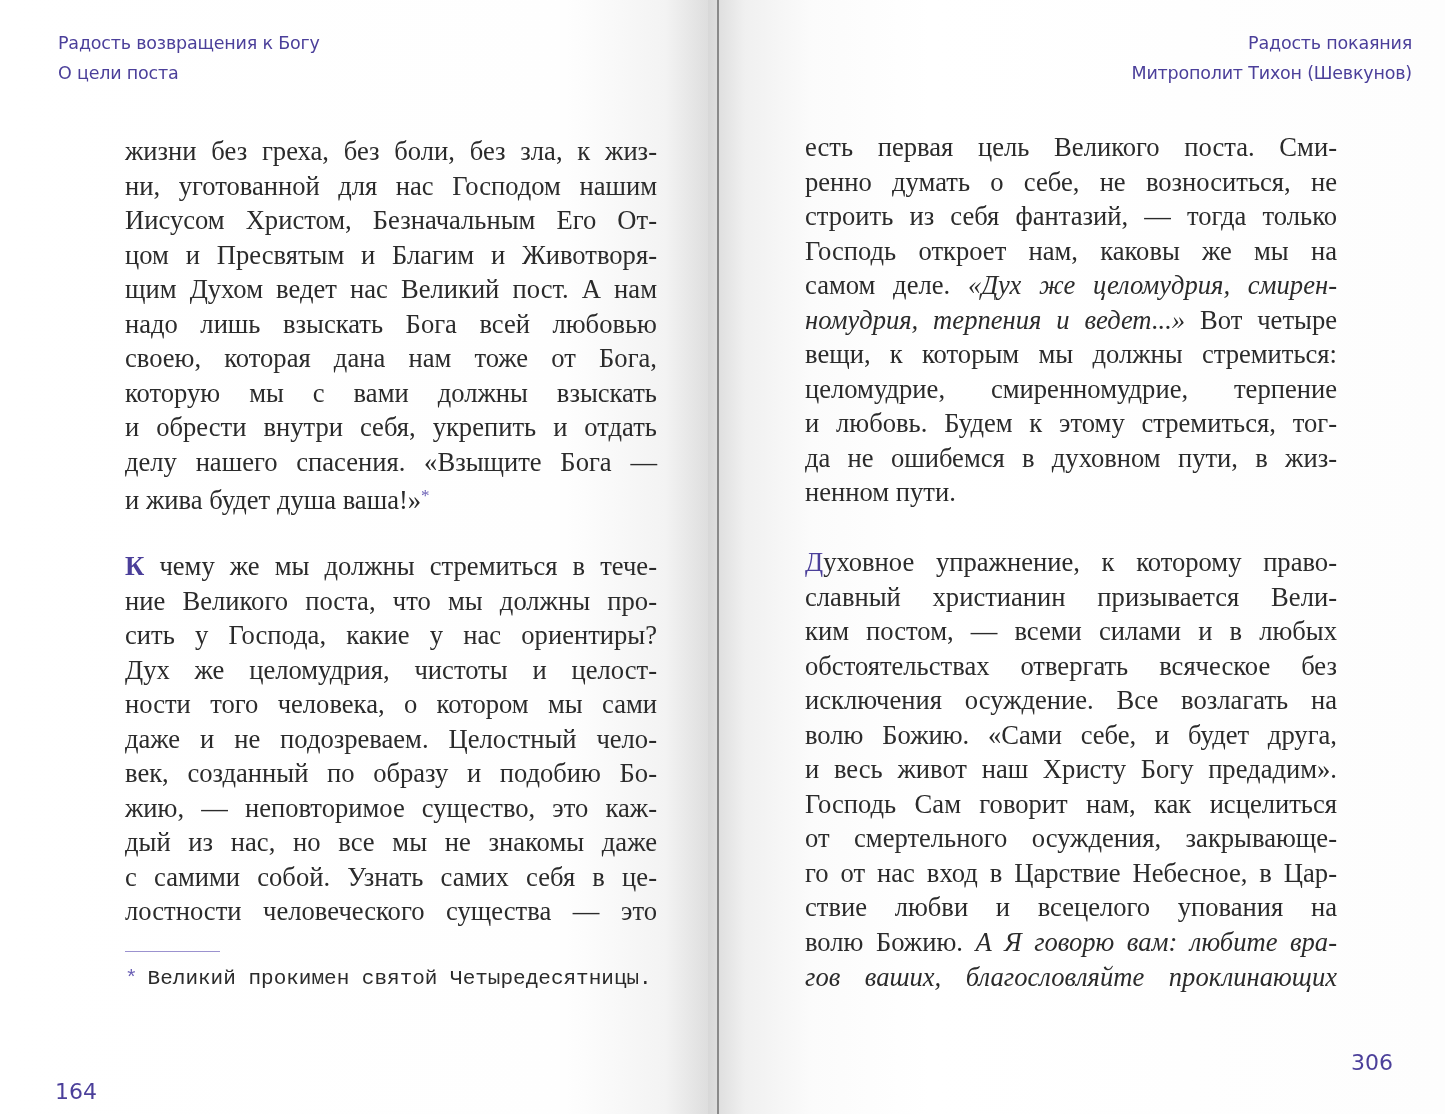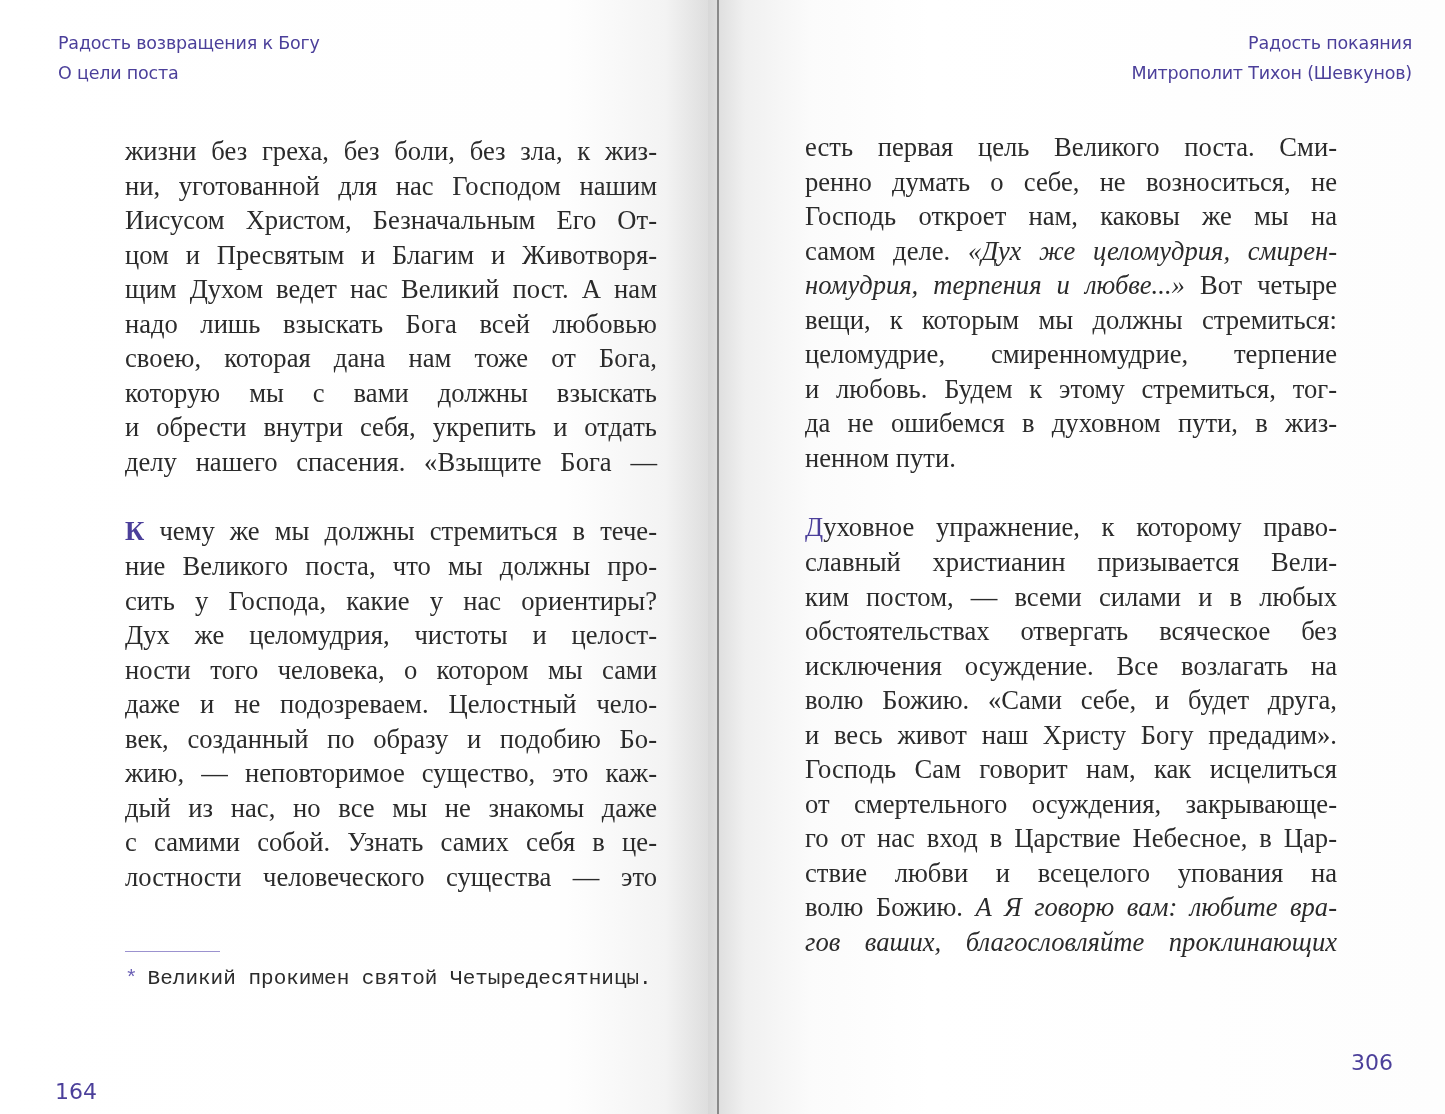--- a/index.html
+++ b/index.html
@@ -80,20 +80,21 @@
       <span class="line">жизни без греха, без боли, без зла, к жиз-</span>
       <span class="line">ни, уготованной для нас Господом нашим</span>
       <span class="line">Иисусом Христом, Безначальным Его От-</span>
       <span class="line">цом и Пресвятым и Благим и Животворя-</span>
       <span class="line">щим Духом ведет нас Великий пост. А нам</span>
       <span class="line">надо лишь взыскать Бога всей любовью</span>
       <span class="line">своею, которая дана нам тоже от Бога,</span>
       <span class="line">которую мы с вами должны взыскать</span>
       <span class="line">и обрести внутри себя, укрепить и отдать</span>
       <span class="line">делу нашего спасения. «Взыщите Бога —</span>
+      <span class="line last"><span>и жива будет душа ваша!»</span><span class="fnmark">*</span></span>
 
       <div class="para-gap"></div>
 
       <span class="line"><span class="dropcap">К</span><span> чему же мы должны стремиться в тече-</span></span>
       <span class="line">ние Великого поста, что мы должны про-</span>
       <span class="line">сить у Господа, какие у нас ориентиры?</span>
       <span class="line">Дух же целомудрия, чистоты и целост-</span>
       <span class="line">ности того человека, о котором мы сами</span>
       <span class="line">даже и не подозреваем. Целостный чело-</span>
       <span class="line">век, созданный по образу и подобию Бо-</span>
@@ -118,23 +119,24 @@
     </div>
     <div class="folio right">306</div>
   </div>
 </div>
 
 <div class="gutter-line"></div>
 
 <div class="body right">
   <span class="line">есть первая цель Великого поста. Сми-</span>
   <span class="line">ренно думать о себе, не возноситься, не</span>
+  <span class="line">строить из себя фантазий, — тогда только</span>
   <span class="line">Господь откроет нам, каковы же мы на</span>
   <span class="line"><span>самом деле. </span><i>«Дух же целомудрия, смирен-</i></span>
-  <span class="line"><i>номудрия, терпения и любве...»</i><span> Вот четыре</span></span>
+  <span class="line"><i>номудрия, терпения и ведет...»</i><span> Вот четыре</span></span>
   <span class="line">вещи, к которым мы должны стремиться:</span>
   <span class="line">целомудрие, смиренномудрие, терпение</span>
   <span class="line">и любовь. Будем к этому стремиться, тог-</span>
   <span class="line">да не ошибемся в духовном пути, в жиз-</span>
   <span class="line last">ненном пути.</span>
 
   <div class="para-gap"></div>
 
   <span class="line"><span class="dropcap plain">Д</span><span>уховное упражнение, к которому право-</span></span>
   <span class="line">славный христианин призывается Вели-</span>

